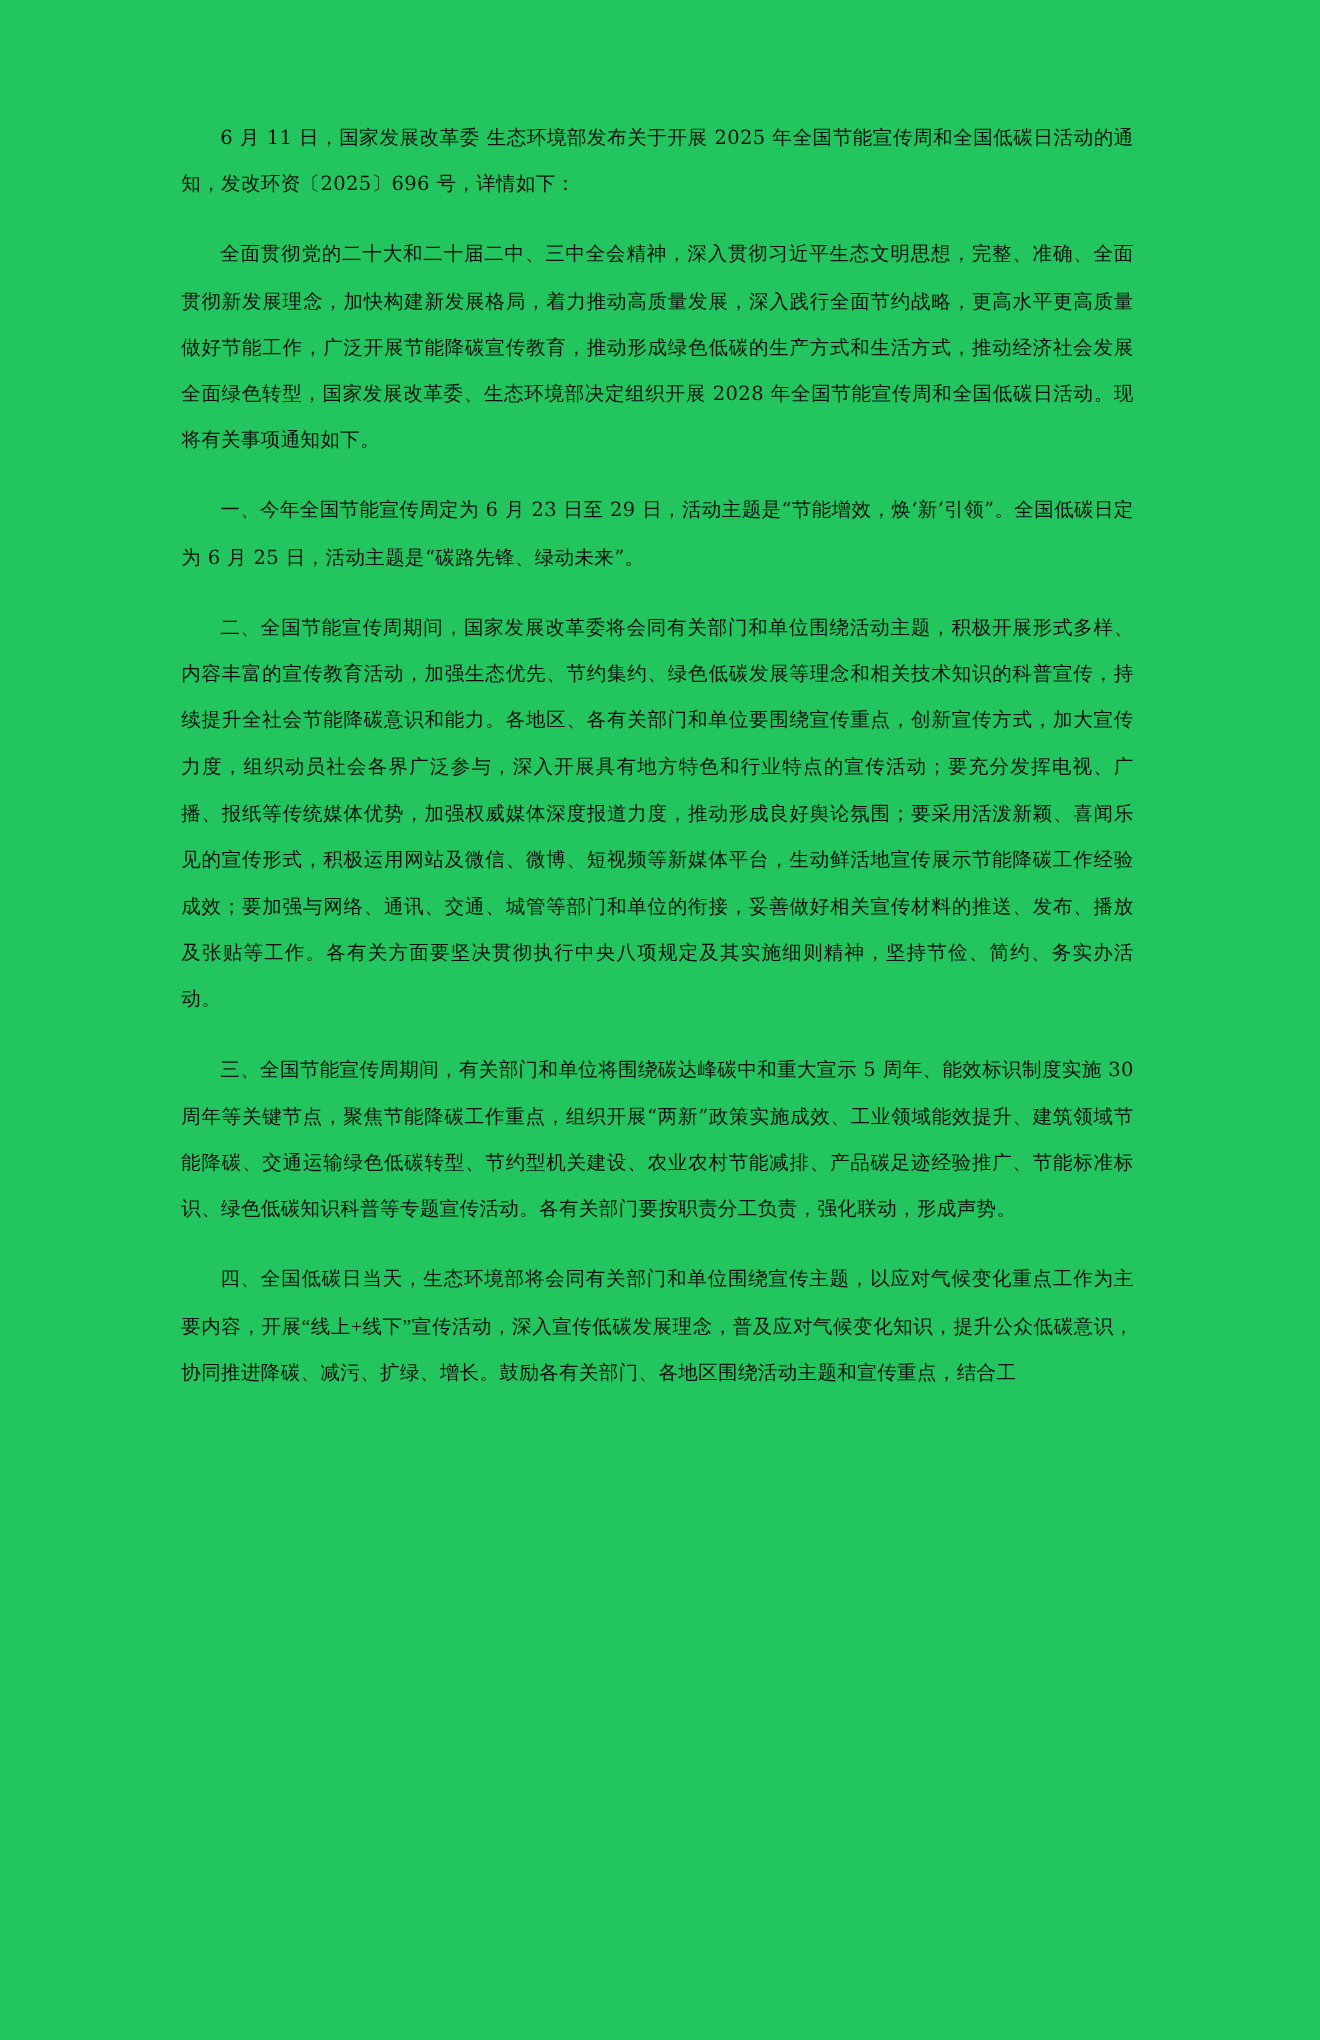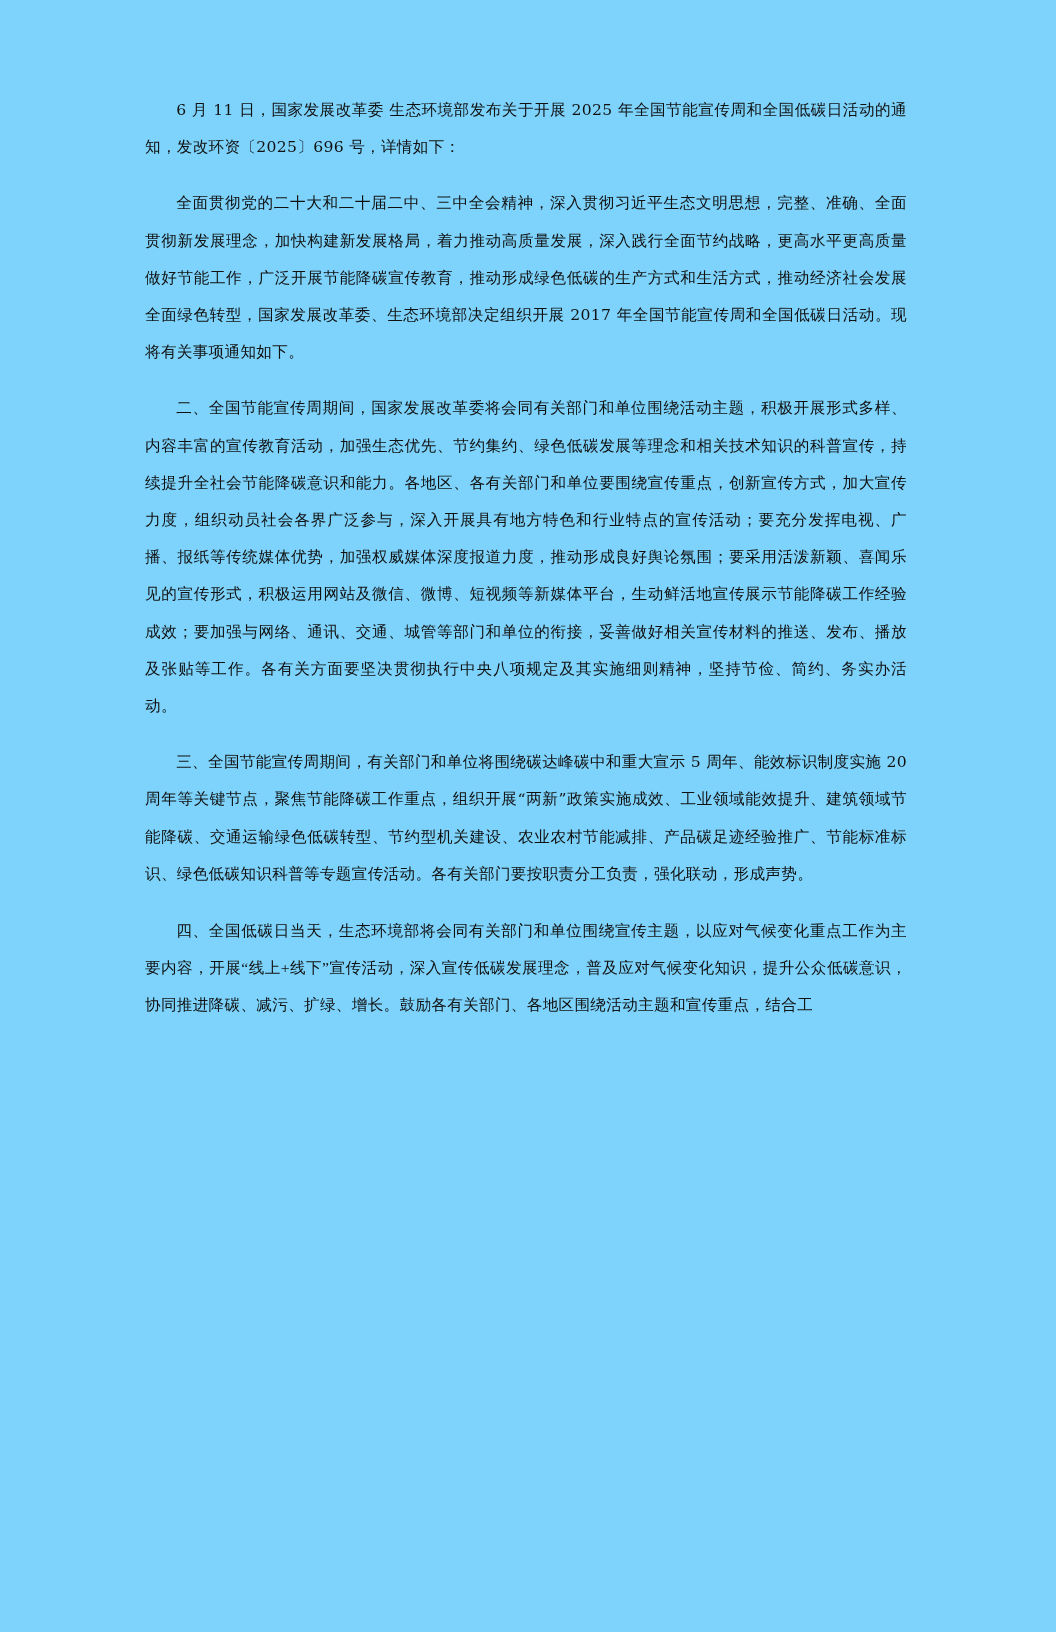--- a/index.html
+++ b/index.html
@@ -12,21 +12,21 @@
     width: 1056px;
     height: 1632px;
     font-family: "DejaVu Serif", "Liberation Serif", serif;
     color: #000000;
     overflow: hidden;
   }
   .page {
     position: relative;
     width: 1056px;
     height: 1632px;
-    background: #7dd3fc;
+    background: #22c55e;
     box-sizing: border-box;
   }
   .doc-body {
     position: absolute;
     left: 145px;
     top: 92px;
     width: 762px;
   }
   p.para {
     margin: 0 0 19px 0;
@@ -47,18 +47,19 @@
   .doc-body p {
     -webkit-font-smoothing: antialiased;
   }
 </style>
 </head>
 <body>
 
 <div class="page">
   <div class="doc-body">
     <p class="para">6 月 11 日，国家发展改革委 生态环境部发布关于开展 2025 年全国节能宣传周和全国低碳日活动的通知，发改环资〔2025〕696 号，详情如下：</p>
-    <p class="para">全面贯彻党的二十大和二十届二中、三中全会精神，深入贯彻习近平生态文明思想，完整、准确、全面贯彻新发展理念，加快构建新发展格局，着力推动高质量发展，深入践行全面节约战略，更高水平更高质量做好节能工作，广泛开展节能降碳宣传教育，推动形成绿色低碳的生产方式和生活方式，推动经济社会发展全面绿色转型，国家发展改革委、生态环境部决定组织开展 2017 年全国节能宣传周和全国低碳日活动。现将有关事项通知如下。</p>
+    <p class="para">全面贯彻党的二十大和二十届二中、三中全会精神，深入贯彻习近平生态文明思想，完整、准确、全面贯彻新发展理念，加快构建新发展格局，着力推动高质量发展，深入践行全面节约战略，更高水平更高质量做好节能工作，广泛开展节能降碳宣传教育，推动形成绿色低碳的生产方式和生活方式，推动经济社会发展全面绿色转型，国家发展改革委、生态环境部决定组织开展 2028 年全国节能宣传周和全国低碳日活动。现将有关事项通知如下。</p>
+    <p class="para">一、今年全国节能宣传周定为 6 月 23 日至 29 日，活动主题是“节能增效，焕‘新’引领”。全国低碳日定为 6 月 25 日，活动主题是“碳路先锋、绿动未来”。</p>
     <p class="para">二、全国节能宣传周期间，国家发展改革委将会同有关部门和单位围绕活动主题，积极开展形式多样、内容丰富的宣传教育活动，加强生态优先、节约集约、绿色低碳发展等理念和相关技术知识的科普宣传，持续提升全社会节能降碳意识和能力。各地区、各有关部门和单位要围绕宣传重点，创新宣传方式，加大宣传力度，组织动员社会各界广泛参与，深入开展具有地方特色和行业特点的宣传活动；要充分发挥电视、广播、报纸等传统媒体优势，加强权威媒体深度报道力度，推动形成良好舆论氛围；要采用活泼新颖、喜闻乐见的宣传形式，积极运用网站及微信、微博、短视频等新媒体平台，生动鲜活地宣传展示节能降碳工作经验成效；要加强与网络、通讯、交通、城管等部门和单位的衔接，妥善做好相关宣传材料的推送、发布、播放及张贴等工作。各有关方面要坚决贯彻执行中央八项规定及其实施细则精神，坚持节俭、简约、务实办活动。</p>
-    <p class="para">三、全国节能宣传周期间，有关部门和单位将围绕碳达峰碳中和重大宣示 5 周年、能效标识制度实施 20 周年等关键节点，聚焦节能降碳工作重点，组织开展“两新”政策实施成效、工业领域能效提升、建筑领域节能降碳、交通运输绿色低碳转型、节约型机关建设、农业农村节能减排、产品碳足迹经验推广、节能标准标识、绿色低碳知识科普等专题宣传活动。各有关部门要按职责分工负责，强化联动，形成声势。</p>
+    <p class="para">三、全国节能宣传周期间，有关部门和单位将围绕碳达峰碳中和重大宣示 5 周年、能效标识制度实施 30 周年等关键节点，聚焦节能降碳工作重点，组织开展“两新”政策实施成效、工业领域能效提升、建筑领域节能降碳、交通运输绿色低碳转型、节约型机关建设、农业农村节能减排、产品碳足迹经验推广、节能标准标识、绿色低碳知识科普等专题宣传活动。各有关部门要按职责分工负责，强化联动，形成声势。</p>
     <p class="para">四、全国低碳日当天，生态环境部将会同有关部门和单位围绕宣传主题，以应对气候变化重点工作为主要内容，开展“线上+线下”宣传活动，深入宣传低碳发展理念，普及应对气候变化知识，提升公众低碳意识，协同推进降碳、减污、扩绿、增长。鼓励各有关部门、各地区围绕活动主题和宣传重点，结合工</p>
   </div>
 </div>
 
 </body></html>

